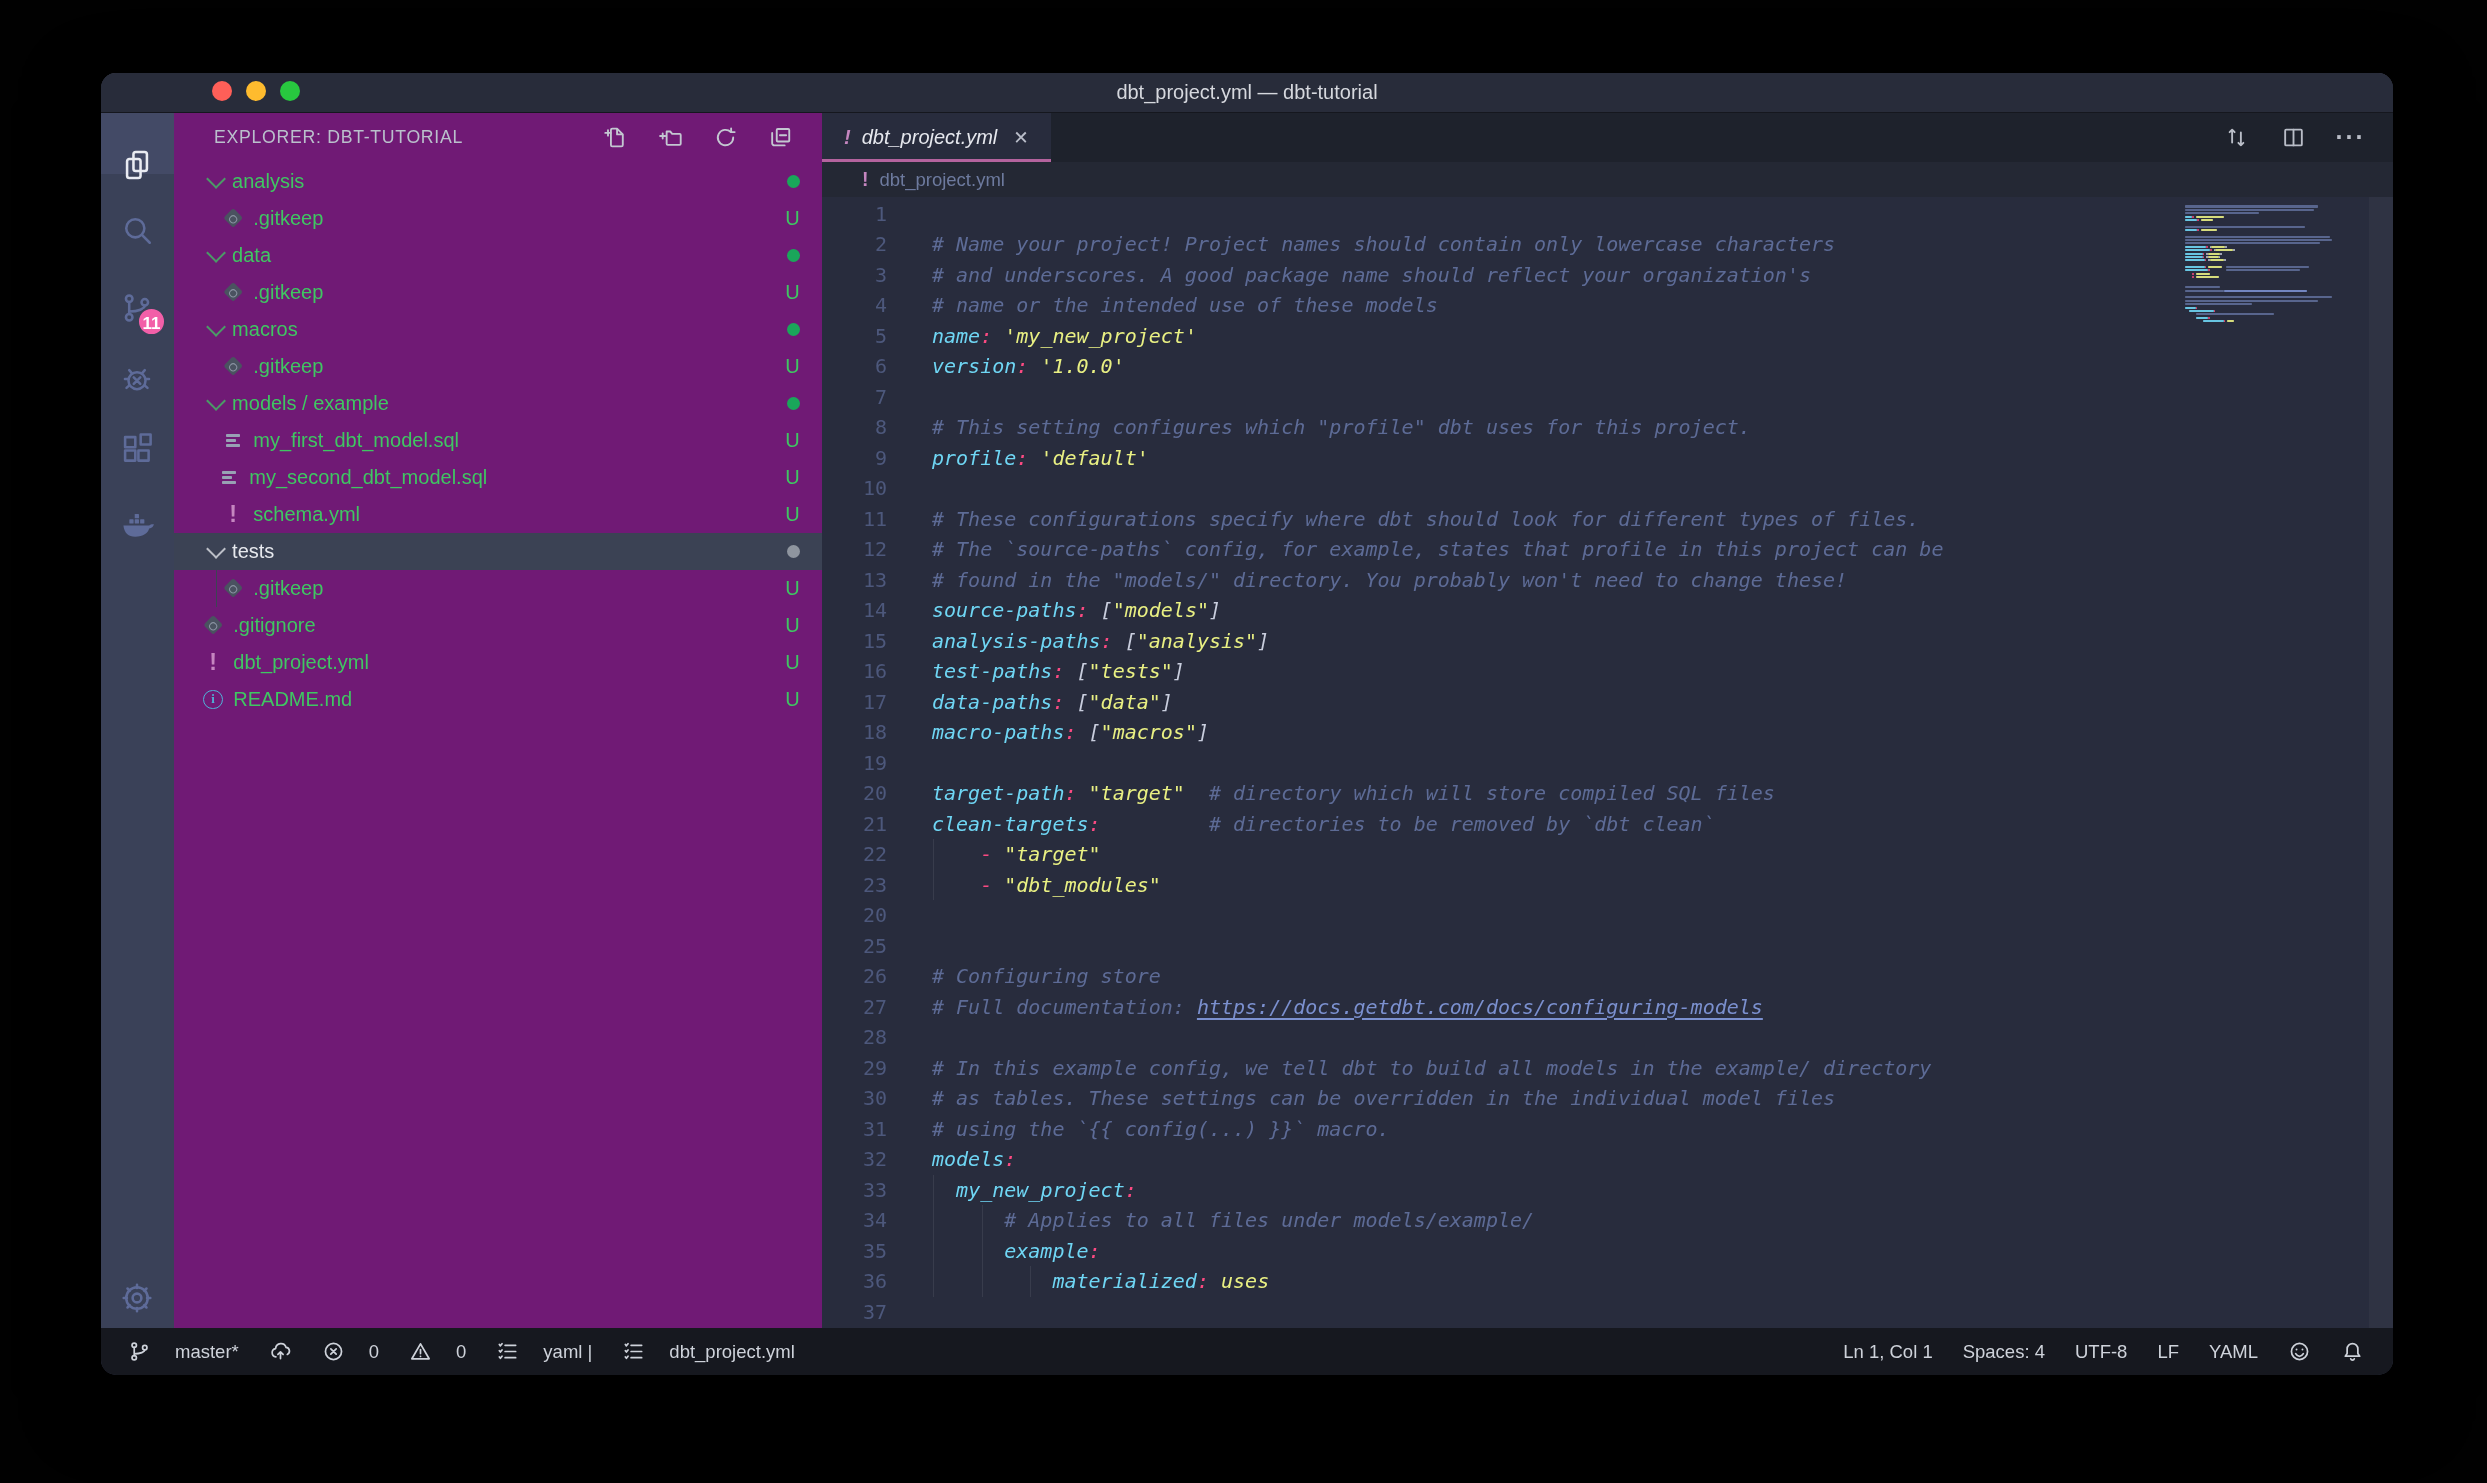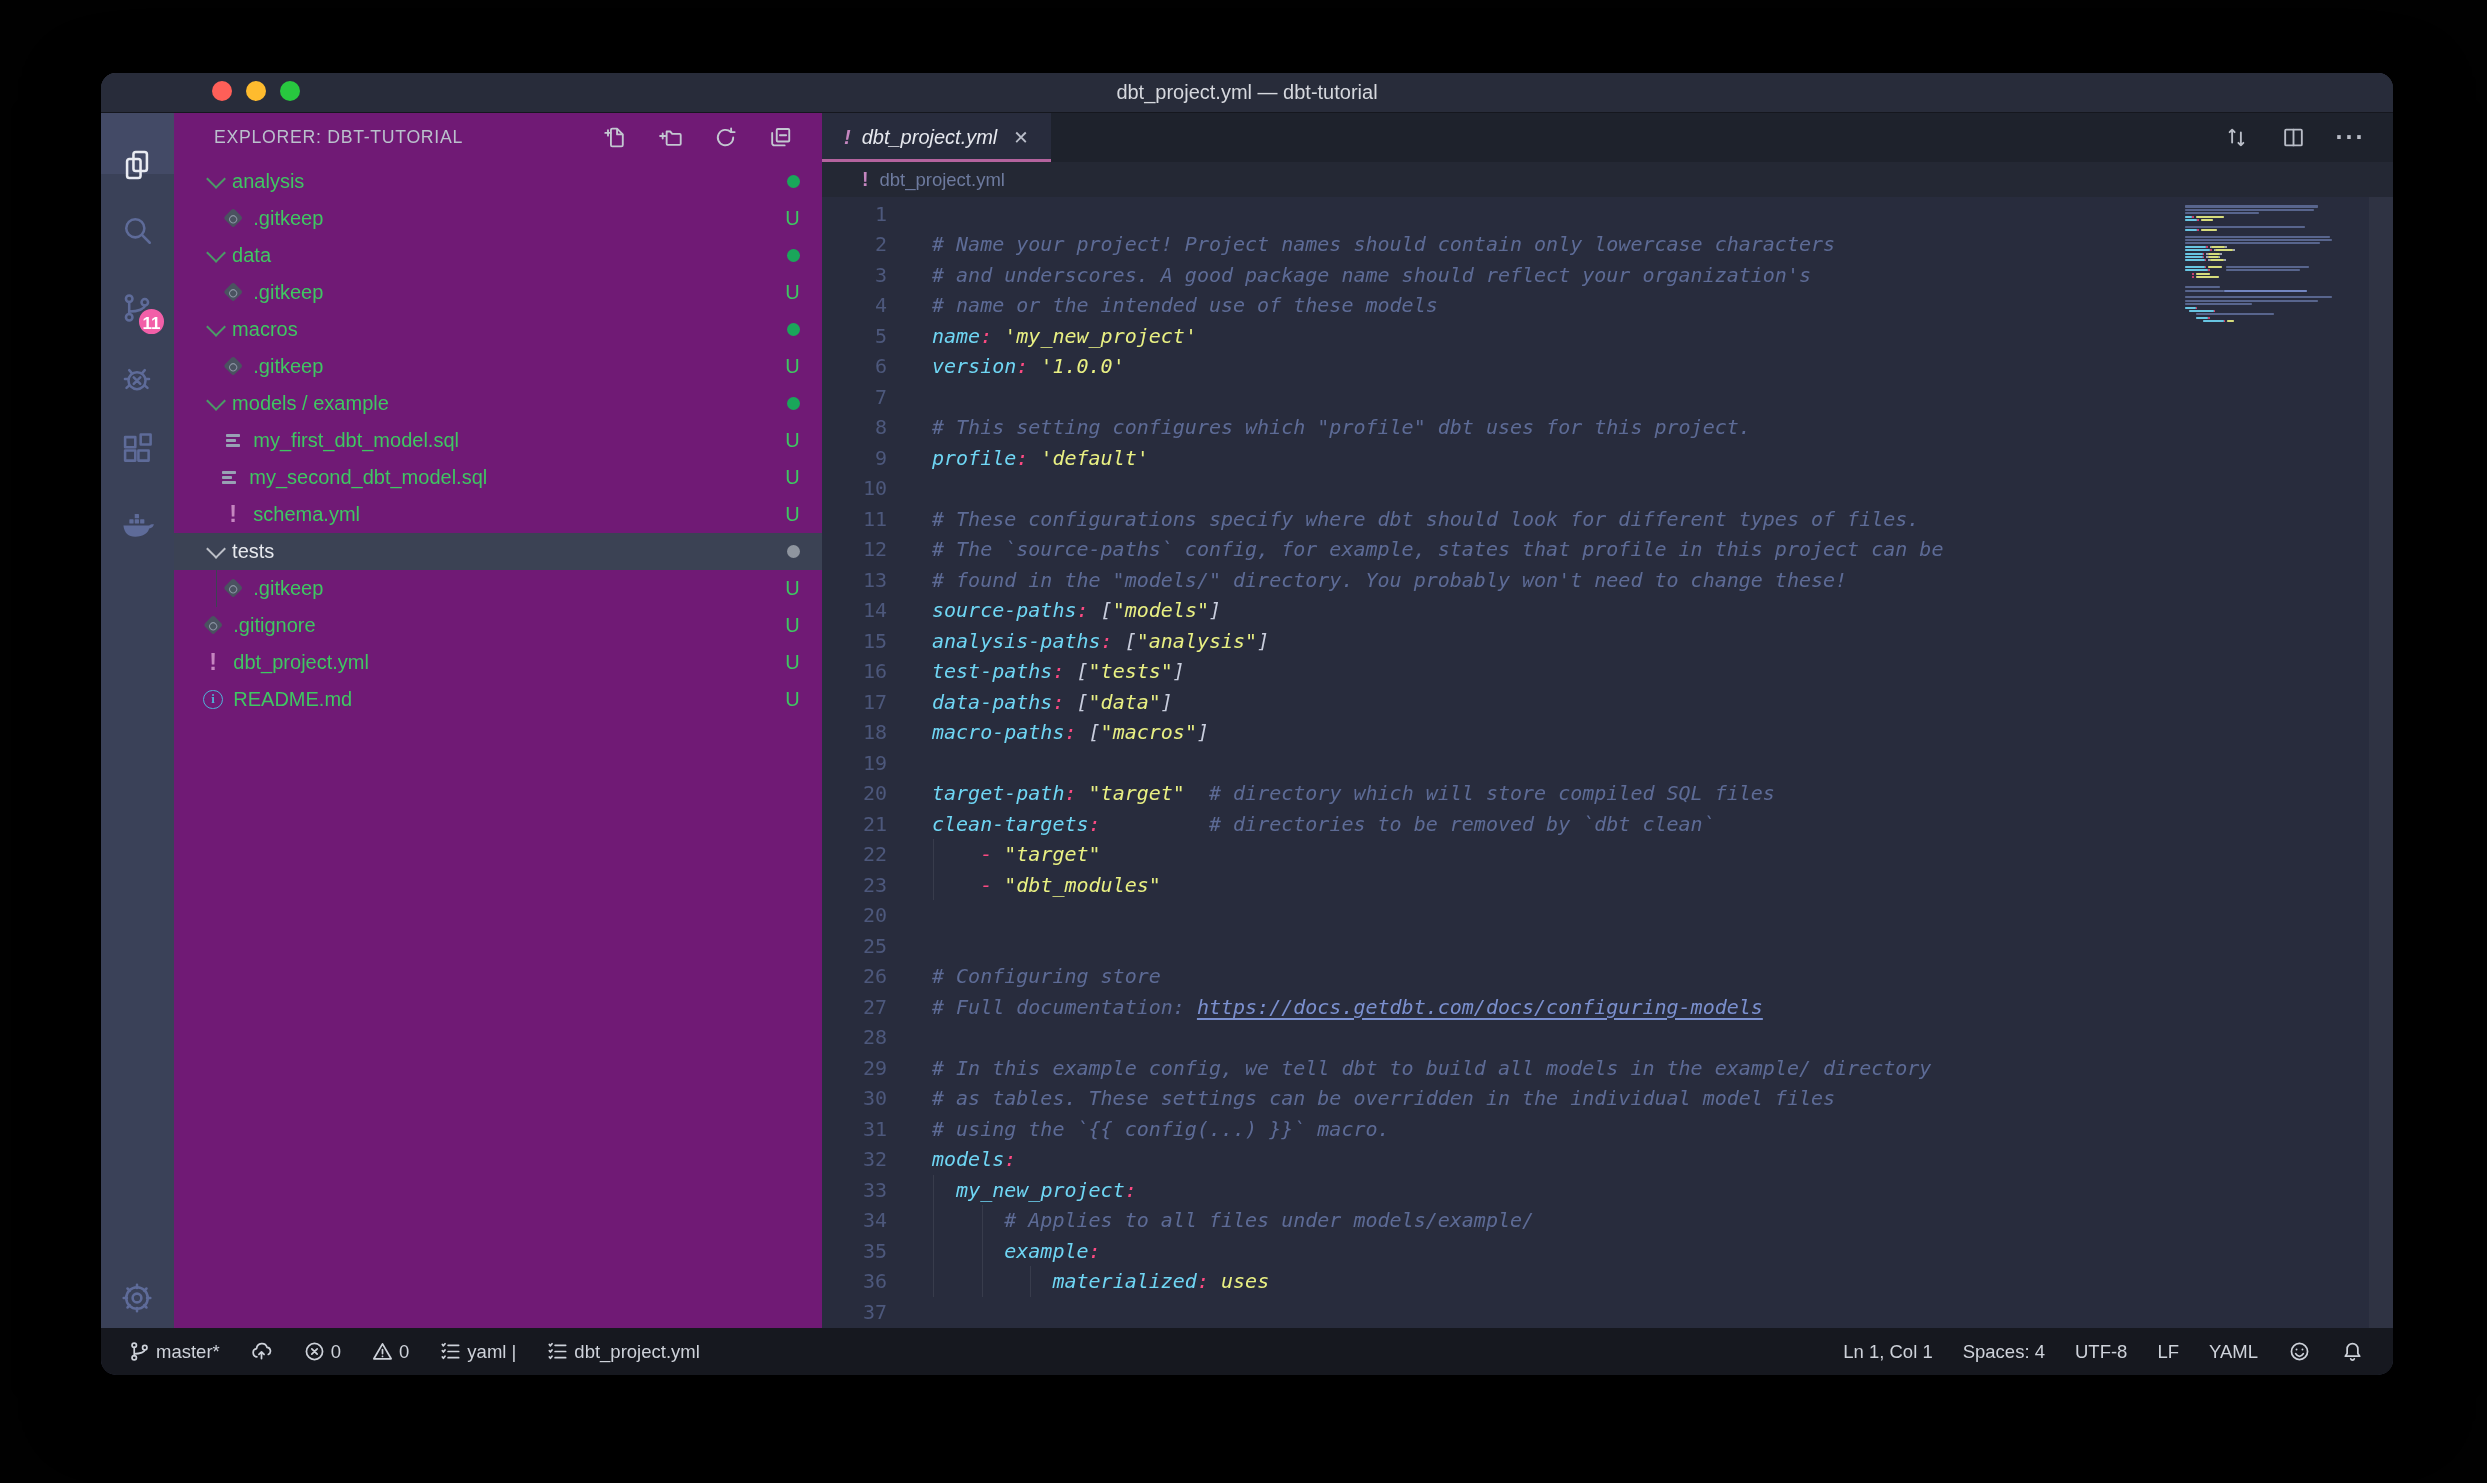--- a/index.html
+++ b/index.html
@@ -85,21 +85,21 @@
   .iguide{position:absolute;top:0;bottom:0;width:1.2px;background:rgba(255,255,255,.08);}
   
   .minimap{position:absolute;left:1363px;top:89px;width:169px;}
   .mm-line{position:absolute;left:0;height:2.5px;display:flex;}
   .mm-line i{display:block;height:2.2px;border-radius:0.8px;opacity:.9;}
   .scrollstrip{position:absolute;right:0;top:84px;bottom:0;width:23.6px;background:rgba(255,255,255,.035);}
   
   .statusbar{position:relative;height:47px;background:#16181f;border-radius:0 0 15px 15px;display:flex;align-items:center;
              color:#ced2da;font-size:18.5px;}
   .sb-left{display:flex;align-items:center;gap:30px;padding-left:27px;}
-  .st-item{display:flex;align-items:center;gap:5px;}
+  .st-item{display:flex;align-items:center;gap:24px;}
   .st-item svg{width:23px;height:23px;}
   .sb-right{margin-left:auto;display:flex;align-items:center;gap:30px;padding-right:29px;}
 </style>
 </head>
 <body>
 
 <div class="canvas">
   <div class="window">
 
     <div class="titlebar">

